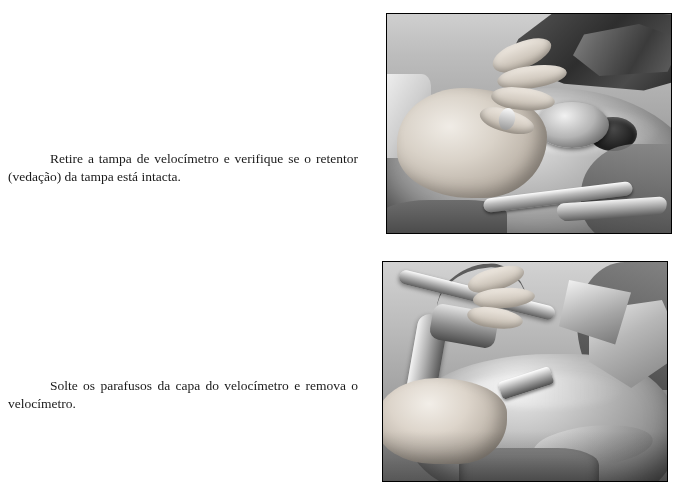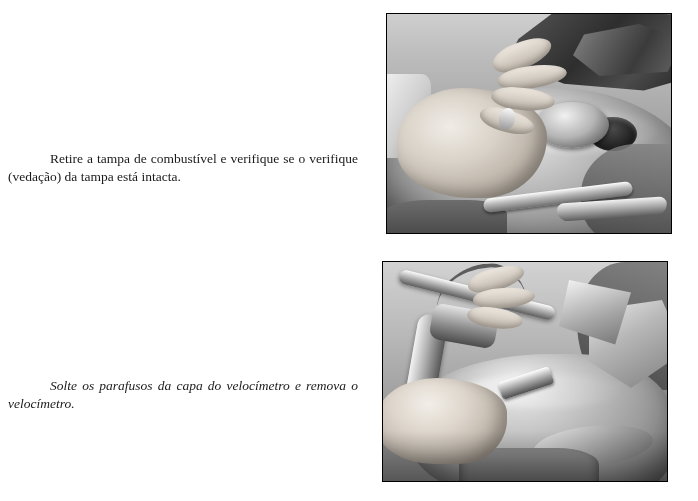--- a/index.html
+++ b/index.html
@@ -28,21 +28,21 @@
     font-size: 13.5px;
     line-height: 1.35;
     text-align: justify;
     color: #1a1a1a;
   }
   .text-block p {
     margin: 0;
     text-indent: 42px;
   }
   #text-1 { left: 8px;  top: 150px; }
-  #text-2 { left: 8px;  top: 377px; font-style: italic; }
+  #text-2 { left: 8px;  top: 377px; }
 
   
   .figure {
     position: absolute;
     border: 1px solid #000000;
     background: #9a9a9a;
     overflow: hidden;
   }
   #figure-1 { left: 386px; top: 13px;  width: 284px; height: 219px; }
   #figure-2 { left: 382px; top: 261px; width: 284px; height: 219px; }
@@ -285,21 +285,21 @@
     left: 0; bottom: -10px; width: 100%; height: 60px;
     background: linear-gradient(180deg, rgba(0,0,0,0), rgba(0,0,0,.35));
   }
 </style>
 </head>
 <body>
 
 <div class="page">
 
   <div class="text-block" id="text-1">
-    <p>Retire a tampa de combustível e verifique se o verifique (vedação) da tampa está intacta.</p>
+    <p>Retire a tampa de velocímetro e verifique se o retentor (vedação) da tampa está intacta.</p>
   </div>
 
   <div class="figure" id="figure-1">
     <div class="photo">
       <div class="p1-bg"></div>
       <div class="p1-dark-tr"></div>
       <div class="p1-tank"></div>
       <div class="p1-tank-hi"></div>
       <div class="p1-topdark"></div>
       <div class="p1-topdark2"></div>

